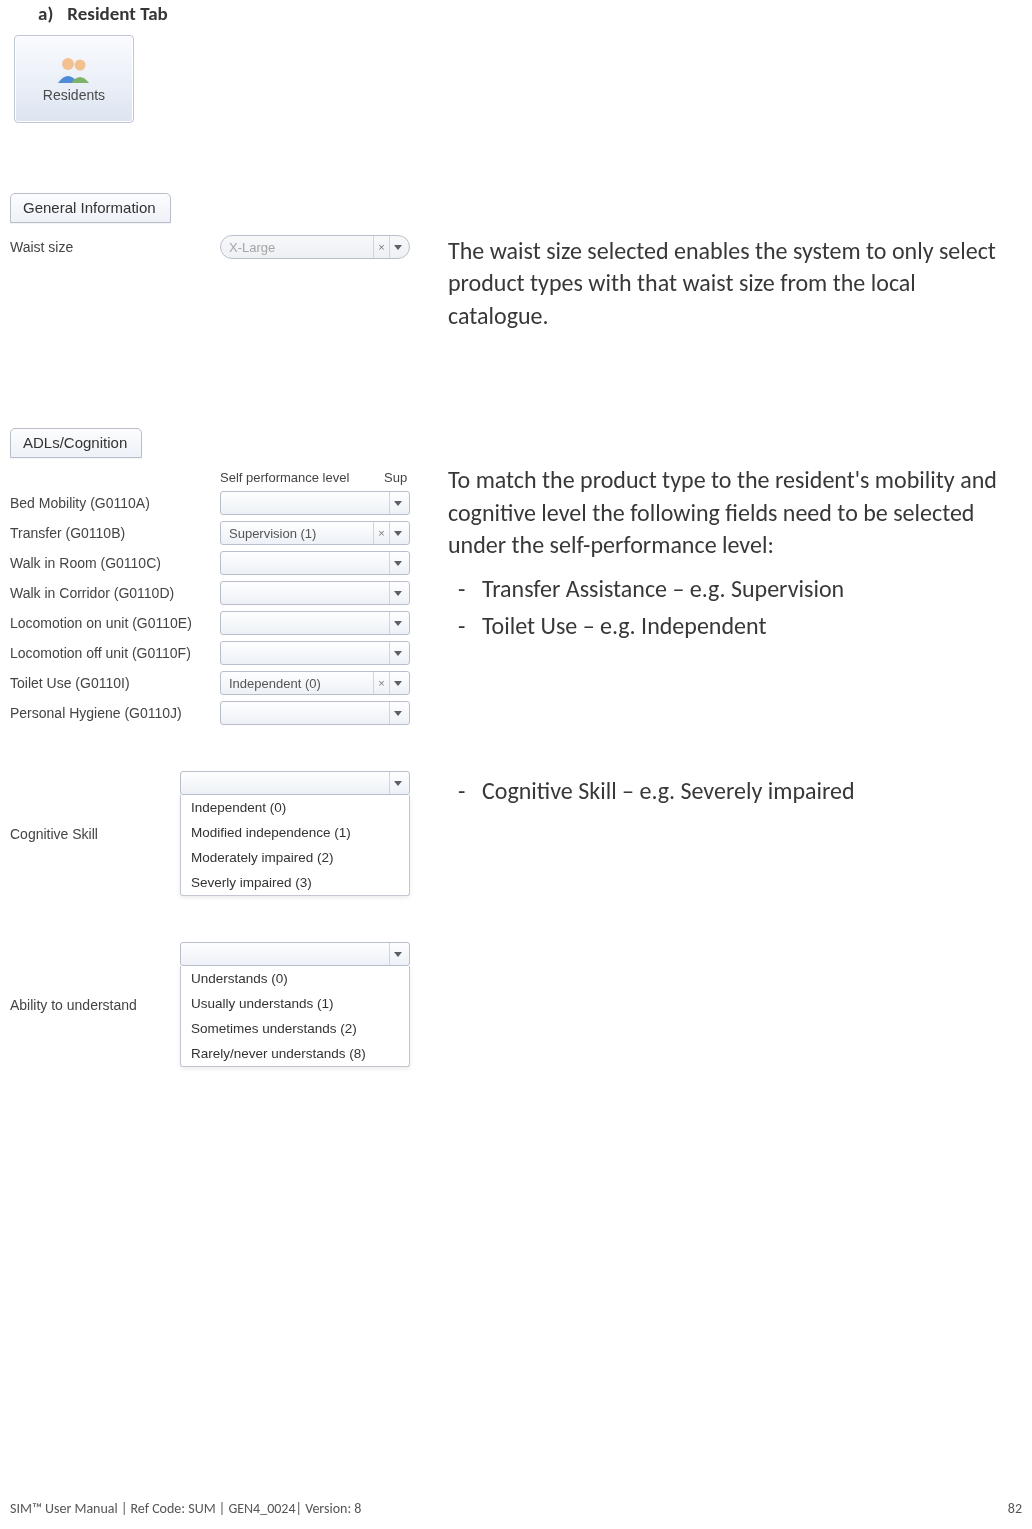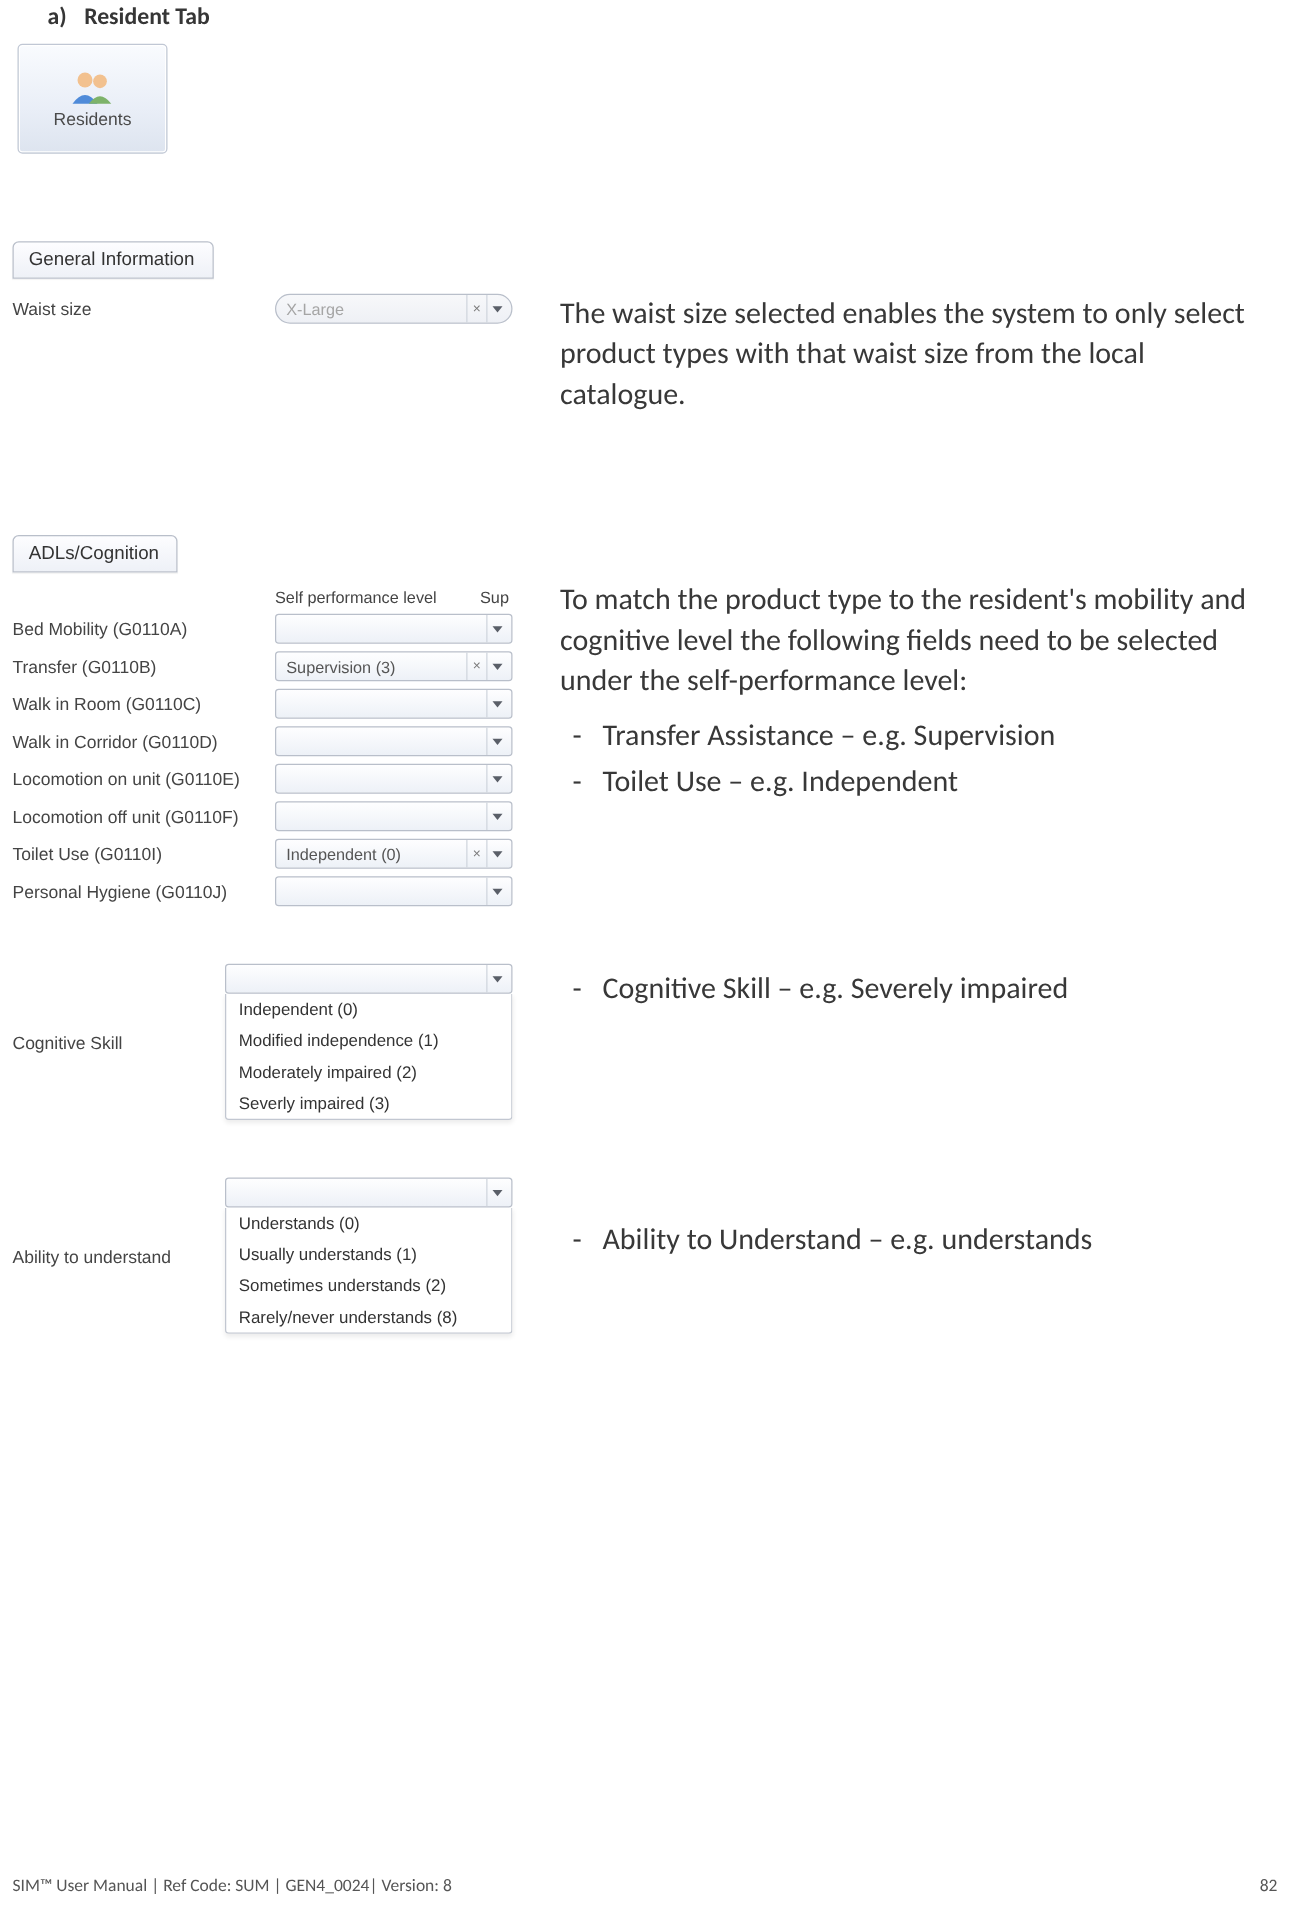--- a/index.html
+++ b/index.html
@@ -168,21 +168,21 @@
           <div class="field-row">
             <div class="field-label">Bed Mobility (G0110A)</div>
             <div class="dropdown" style="width: 190px;">
               <span class="txt"></span>
               <span class="chevron"></span>
             </div>
           </div>
           <div class="field-row">
             <div class="field-label">Transfer (G0110B)</div>
             <div class="dropdown split" style="width: 190px;">
-              <span class="txt">Supervision (3)</span>
+              <span class="txt">Supervision (1)</span>
               <span class="x-btn">×</span>
               <span class="chevron"></span>
             </div>
           </div>
           <div class="field-row">
             <div class="field-label">Walk in Room (G0110C)</div>
             <div class="dropdown" style="width: 190px;">
               <span class="txt"></span>
               <span class="chevron"></span>
             </div>
@@ -270,25 +270,20 @@
           </div>
           <div class="listbox" id="understand-options">
               <div class="opt">Understands (0)</div>
               <div class="opt">Usually understands (1)</div>
               <div class="opt">Sometimes understands (2)</div>
               <div class="opt">Rarely/never understands (8)</div>
             </div>
         </div>
       </div>
     </div>
-    <div class="right-col" style="padding-top:30px;">
-      <ul class="dash">
-        <li>Ability to Understand –  e.g. understands</li>
-      </ul>
-    </div>
   </div>
 
 </div>
 
 <div class="footer">
   <span>SIM™ User Manual | Ref Code: SUM | GEN4_0024| Version: 8</span>
   <span>82</span>
 </div>
 
 </body></html>

